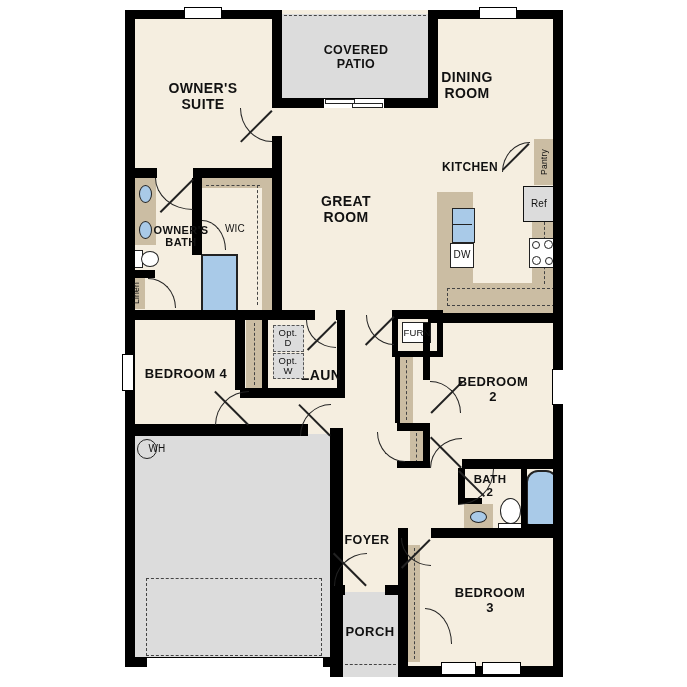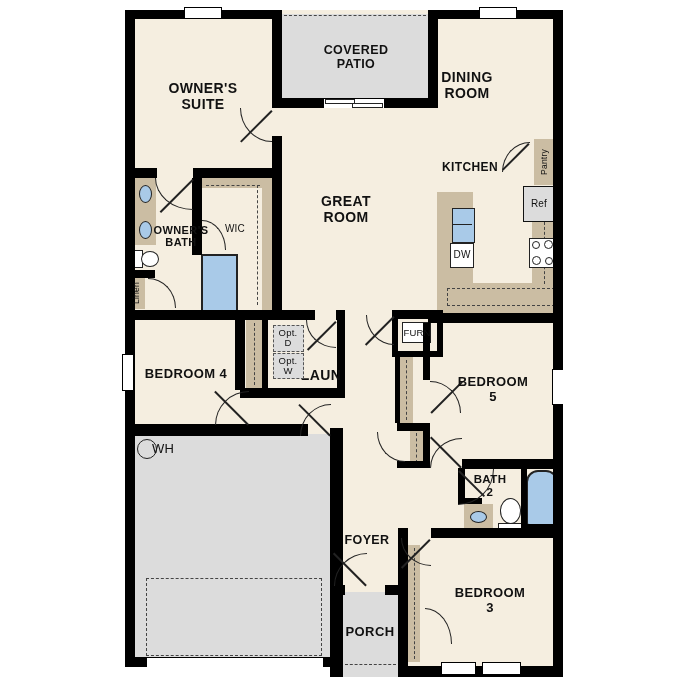--- a/index.html
+++ b/index.html
@@ -185,33 +185,33 @@
   <div class="lbl" style="left:467px;top:86px;font-size:14px">DINING
 ROOM</div>
   <div class="lbl" style="left:346px;top:210px;font-size:14px">GREAT
 ROOM</div>
   <div class="lbl" style="left:470px;top:168px;font-size:12px">KITCHEN</div>
   <div class="lbl" style="left:181px;top:236px;font-size:11px">OWNER'S
 BATH</div>
   <div class="lbl sm" style="left:235px;top:229px;font-size:10px">WIC</div>
   <div class="lbl" style="left:321px;top:376px;font-size:14px">LAUN</div>
   <div class="lbl" style="left:186px;top:374px;font-size:13px">BEDROOM 4</div>
-  <div class="lbl" style="left:493px;top:390px;font-size:13px">BEDROOM 5</div>
+  <div class="lbl" style="left:493px;top:390px;font-size:13px">BEDROOM 2</div>
   <div class="lbl" style="left:490px;top:486px;font-size:11.5px">BATH
 2</div>
   <div class="lbl" style="left:367px;top:540px;font-size:12.5px">FOYER</div>
   <div class="lbl" style="left:370px;top:632px;font-size:13px">PORCH</div>
   <div class="lbl" style="left:490px;top:601px;font-size:13px">BEDROOM 3</div>
 
   <div class="lbl sm rot" style="left:545px;top:162px;font-size:8.5px">Pantry</div>
   <div class="lbl sm" style="left:539px;top:204px;font-size:10px">Ref</div>
   <div class="lbl sm" style="left:462px;top:255px;font-size:10px">DW</div>
   <div class="lbl sm rot" style="left:137px;top:293px;font-size:8.5px">Linen</div>
   <div class="lbl sm" style="left:288px;top:338px;font-size:9.5px;line-height:1.05;z-index:3">Opt.
 D</div>
   <div class="lbl sm" style="left:288px;top:366px;font-size:9.5px;line-height:1.05;z-index:3">Opt.
 W</div>
   <div class="lbl sm" style="left:417px;top:333px;font-size:9.5px">FURN</div>
-  <div class="lbl sm" style="left:163px;top:449px;font-size:13px">WH</div>
+  <div class="lbl sm" style="left:157px;top:449px;font-size:10px">WH</div>
 
   <i class="optbox" style="left: 273px; top: 325px; width: 31px; height: 27px; z-index: 1;"></i>
   <i class="optbox" style="left: 273px; top: 353px; width: 31px; height: 26px; z-index: 1;"></i>
 </div>
 
 </body></html>

